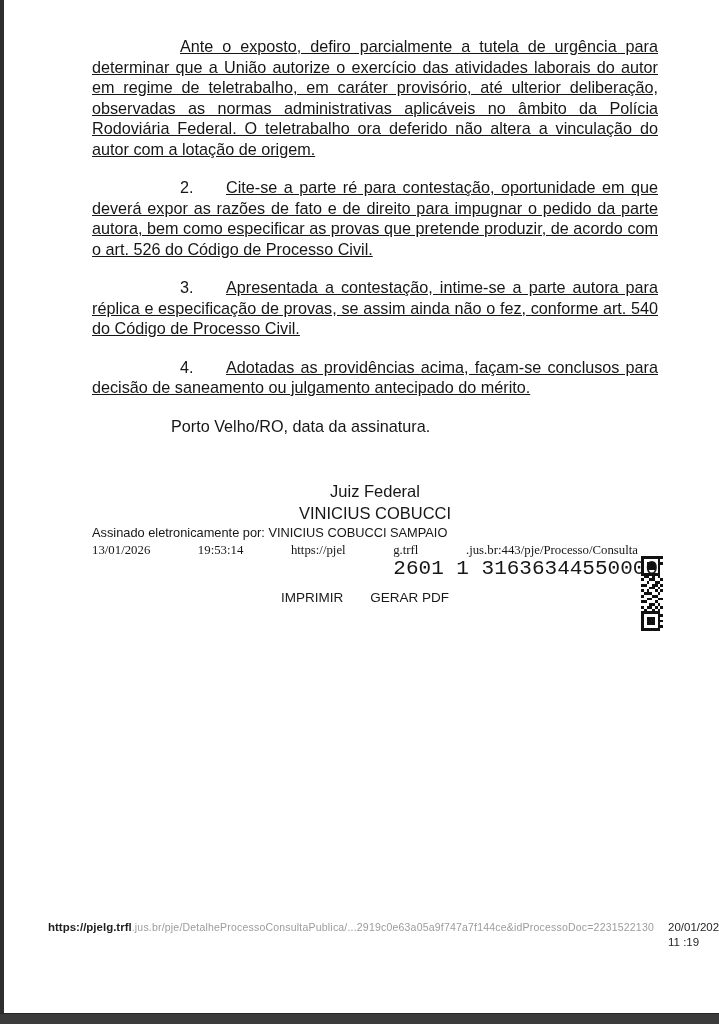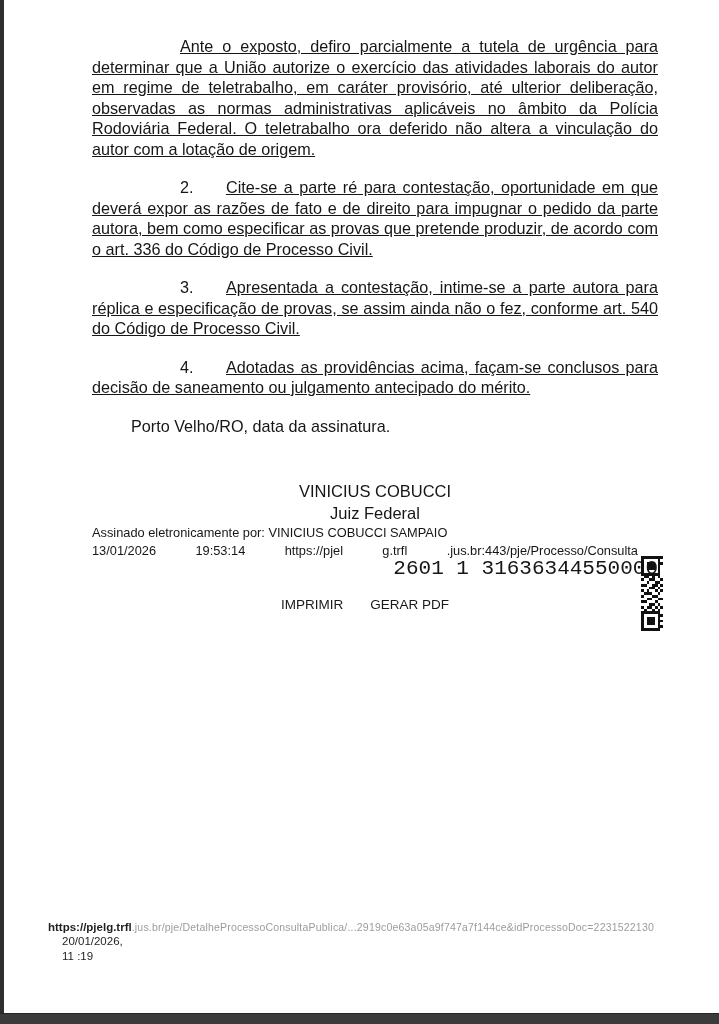--- a/index.html
+++ b/index.html
@@ -29,37 +29,37 @@
   .body-par {
     margin: 0 0 18px 0;
     font-size: 16.2px;
     line-height: 20.5px;
     text-align: justify;
     text-indent: 88px;
     text-decoration: underline;
   }
   .par-num { display: inline-block; width: 46px; text-indent: 0; }
   .place-line {
-    margin: 0 0 0 39px;
+    margin: 0 0 0 79px;
     font-size: 16.2px;
     line-height: 20.5px;
   }
   .signer-block {
     margin-top: 44px;
     text-align: center;
     font-size: 16.5px;
     line-height: 22px;
   }
   .sig-block {
     margin-top: 0;
     width: 546px;
     font-size: 12.8px;
     line-height: 17.5px;
   }
-  .sig-line1 { text-align: justify; text-align-last: justify; }
+  .sig-line1 { text-align: justify; text-align-last: justify; font-family: Liberation Serif, serif; }
   .doc-number {
     width: 566px;
     text-align: right;
     font-size: 21px;
     line-height: 19px;
     font-family: Liberation Mono, monospace;
   }
   .actions-row {
     margin-top: 12px;
     display: flex;
@@ -68,33 +68,31 @@
     position: relative;
     left: -10px;
     font-size: 13.5px;
     line-height: 17px;
   }
   .action-btn {
     background: none; border: none; padding: 0;
     font-family: "Liberation Sans", sans-serif;
     font-size: 13.5px; color: #1a1a1a;
     cursor: pointer;
-    margin-top: 7px;
   }
   .qr-wrap {
     position: absolute; left: 641px; top: 556px;
     width: 22px; height: 75px;
   }
   .page-footer {
     position: absolute; left: 48px; top: 920px;
     width: 632px;
     display: flex;
     justify-content: space-between;
     align-items: flex-start;
-    flex-direction: column;
   }
   .footer-url {
     font-size: 10.5px;
     color: #9c9c9c;
     white-space: nowrap;
     line-height: 14px;
     letter-spacing: 0.2px;
   }
   .footer-url-bold {
     color: #1f1f1f;
@@ -112,31 +110,31 @@
 </style>
 </head>
 <body>
 
 <div class="page-edge-left"></div>
 
 <div class="content">
 
   <p class="body-par"><span>Ante o exposto, defiro parcialmente a tutela de urgência para determinar que a União autorize o exercício das atividades laborais do autor em regime de teletrabalho, em caráter provisório, até ulterior deliberação, observadas as normas administrativas aplicáveis no âmbito da Polícia Rodoviária Federal. O teletrabalho ora deferido não altera a vinculação do autor com a lotação de origem.</span></p>
 
-  <p class="body-par"><span class="par-num">2.</span><span>Cite-se a parte ré para contestação, oportunidade em que deverá expor as razões de fato e de direito para impugnar o pedido da parte autora, bem como especificar as provas que pretende produzir, de acordo com o art. 336 do Código de Processo Civil.</span></p>
+  <p class="body-par"><span class="par-num">2.</span><span>Cite-se a parte ré para contestação, oportunidade em que deverá expor as razões de fato e de direito para impugnar o pedido da parte autora, bem como especificar as provas que pretende produzir, de acordo com o art. 526 do Código de Processo Civil.</span></p>
 
   <p class="body-par"><span class="par-num">3.</span><span>Apresentada a contestação, intime-se a parte autora para réplica e especificação de provas, se assim ainda não o fez, conforme art. 540 do Código de Processo Civil.</span></p>
 
   <p class="body-par"><span class="par-num">4.</span><span>Adotadas as providências acima, façam-se conclusos para decisão de saneamento ou julgamento antecipado do mérito.</span></p>
 
   <p class="place-line">Porto Velho/RO, data da assinatura.</p>
 
   <div class="signer-block">
+    <div>Juiz Federal</div>
     <div>VINICIUS COBUCCI</div>
-    <div>Juiz Federal</div>
   </div>
 
   <div class="sig-block">
     <div>Assinado eletronicamente por: VINICIUS COBUCCI SAMPAIO</div>
     <div class="sig-line1">13/01/2026 19:53:14 https://pjel g.trfl .jus.br:443/pje/Processo/Consulta</div>
   </div>
 
   <div class="doc-number">2601 1 31636344550000</div>
 
   <div class="actions-row">

